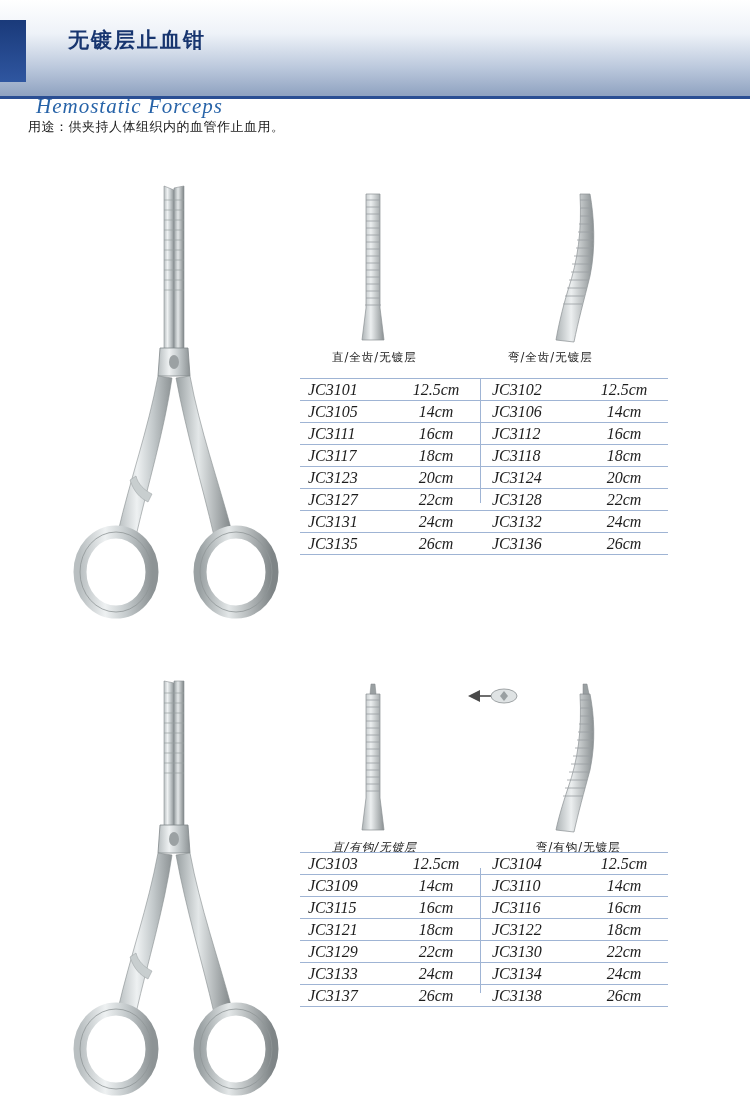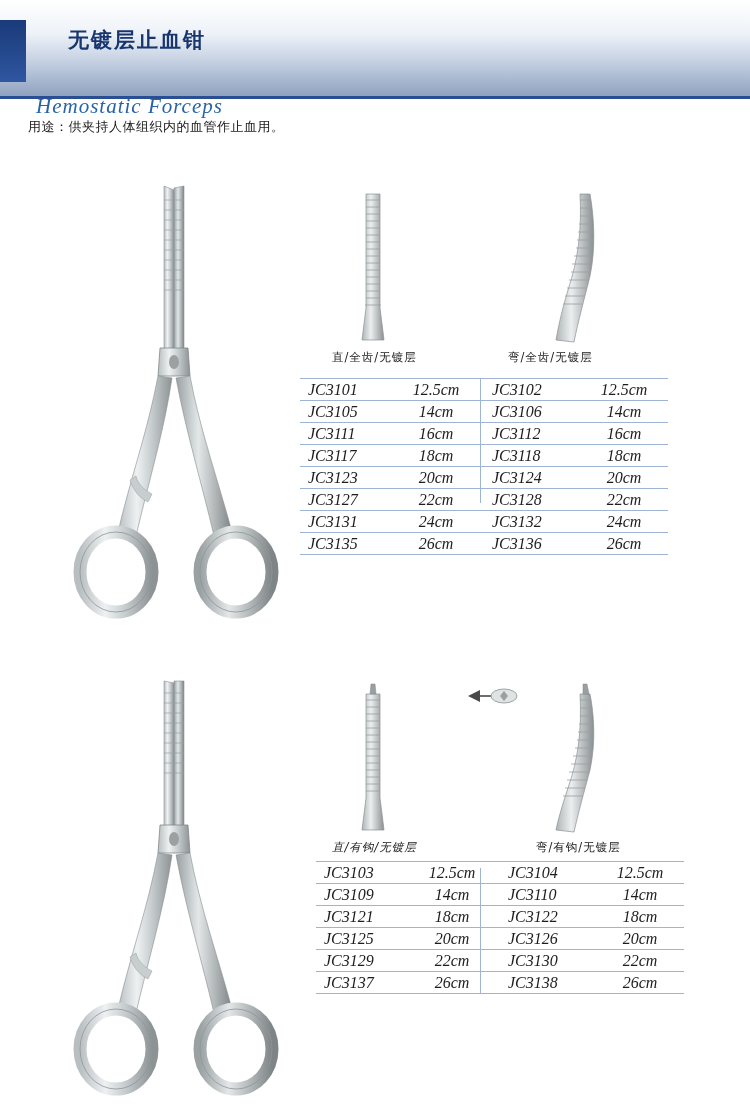--- a/index.html
+++ b/index.html
@@ -376,53 +376,59 @@
         <line x1="29" y1="92" x2="49" y2="92"></line>
       <line x1="27" y1="100" x2="47" y2="100"></line>
         <line x1="25" y1="108" x2="45" y2="108"></line>
       <line x1="23" y1="116" x2="43" y2="116"></line>
     </g>
   </svg>
 
   <div class="caption" style="left:332px; top:180px;font-style:italic;">直/有钩/无镀层</div>
   <div class="caption" style="left:508px; top:180px;margin-left:28px;">弯/有钩/无镀层</div>
 
-  <table class="spec-table" style="left:300px; top:201px;margin-left:16px;">
+  <table class="spec-table" style="left:300px; top:192px;">
     <tbody>
         <tr>
       <td class="col-code">JC3103</td>
       <td class="col-size">12.5cm</td>
       <td class="col-code2">JC3104</td>
       <td class="col-size2">12.5cm</td>
     </tr>
     <tr>
       <td class="col-code">JC3109</td>
       <td class="col-size">14cm</td>
       <td class="col-code2">JC3110</td>
       <td class="col-size2">14cm</td>
     </tr>
     <tr>
+      <td class="col-code">JC3115</td>
+      <td class="col-size">16cm</td>
+      <td class="col-code2">JC3116</td>
+      <td class="col-size2">16cm</td>
+    </tr>
+    <tr>
       <td class="col-code">JC3121</td>
       <td class="col-size">18cm</td>
       <td class="col-code2">JC3122</td>
       <td class="col-size2">18cm</td>
     </tr>
     <tr>
-      <td class="col-code">JC3125</td>
-      <td class="col-size">20cm</td>
-      <td class="col-code2">JC3126</td>
-      <td class="col-size2">20cm</td>
-    </tr>
-    <tr>
       <td class="col-code">JC3129</td>
       <td class="col-size">22cm</td>
       <td class="col-code2">JC3130</td>
       <td class="col-size2">22cm</td>
     </tr>
     <tr>
+      <td class="col-code">JC3133</td>
+      <td class="col-size">24cm</td>
+      <td class="col-code2">JC3134</td>
+      <td class="col-size2">24cm</td>
+    </tr>
+    <tr>
       <td class="col-code">JC3137</td>
       <td class="col-size">26cm</td>
       <td class="col-code2">JC3138</td>
       <td class="col-size2">26cm</td>
     </tr>
   </tbody>
     </table>
   <div class="table-divider" style="left:480px; top:208px; height:125px;"></div>
 </div>
 

